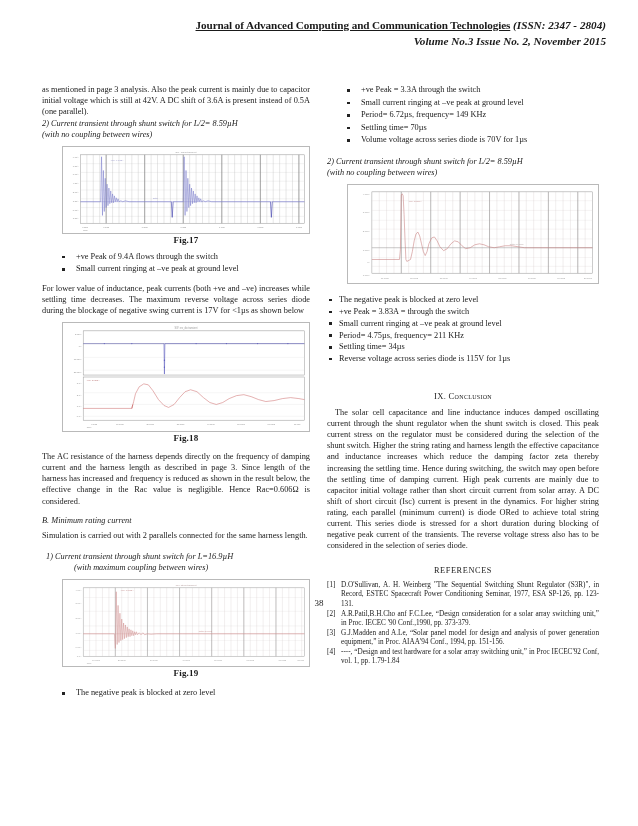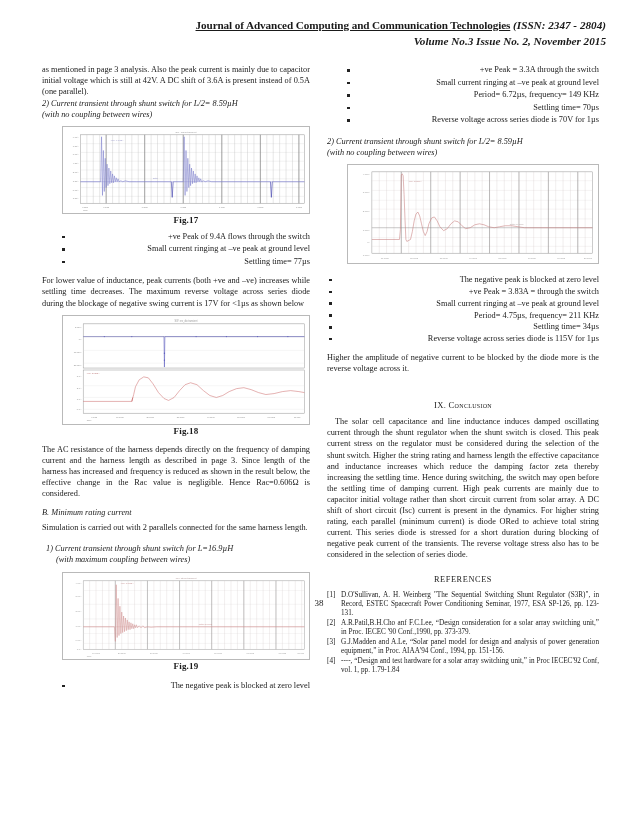--- a/index.html
+++ b/index.html
@@ -50,21 +50,21 @@
     font-size: 11.2px;
     font-style: italic;
     font-weight: bold;
     line-height: 15px;
     margin-top: 2px;
   }
 
   
   .col {
     position: absolute;
-    top: 64px;
+    top: 84px;
     width: 268px;
     font-size: 8.3px;
     line-height: 11.1px;
     text-align: justify;
   }
   .col-left  { left: 42px; }
   .col-right { left: 327px; width: 272px; }
 
   p {
     margin: 0 0 0 0;
@@ -93,21 +93,21 @@
   
   ul.bl {
     list-style: none;
     margin: 4px 0 4px 0;
     padding: 0;
   }
   ul.bl li {
     position: relative;
     padding-left: 34px;
     line-height: 12.6px;
-    text-align: right;
+    text-align: left;
   }
   ul.bl li::before {
     content: "";
     position: absolute;
     left: 20px;
     top: 5px;
     width: 2.6px;
     height: 2.6px;
     background: #222;
   }
@@ -255,21 +255,20 @@
           </g>
           <text x="22" y="86" font-size="2.3" fill="#8a8a8a" font-family="Liberation Sans, sans-serif">Time</text>
         </svg>
       </div>
       <div class="figcap">Fig.17</div>
     </div>
 
     <ul class="bl">
       <li>+ve Peak of 9.4A flows through the switch</li>
       <li>Small current ringing at –ve peak at  ground level</li>
-      <li>Settling time= 77µs</li>
     </ul>
 
     <p class="body spaced">For lower value of inductance, peak currents (both +ve and –ve) increases while settling time decreases. The maximum reverse voltage across series diode during the blockage of negative swing current is 17V for &lt;1µs as shown below</p>
 
     <div class="figure">
       <div class="plot-frame" style="height:110px;">
         <svg class="plot-svg" viewBox="0 0 268 110" preserveAspectRatio="none">
           <rect x="0" y="0" width="268" height="110" fill="#ffffff"></rect>
           <text x="134" y="6" font-size="2.6" fill="#9a9a9a" text-anchor="middle" font-family="Liberation Sans, sans-serif">SW_rev_dio transient</text>
 
@@ -328,21 +327,21 @@
       </div>
       <div class="figcap">Fig.18</div>
     </div>
 
     <p class="body spaced">The AC resistance of the harness depends directly on the frequency of damping current and the harness length as described in page 3. Since length of the harness has increased and frequency is reduced as shown in the result below, the effective change in the Rac value is negligible. Hence Rac=0.606Ω is considered.</p>
 
     <p class="subhead-alpha">B.  Minimum rating current</p>
     <p class="body">Simulation is carried out with 2 parallels connected for the same harness length.</p>
 
     <p class="indent-item" style="margin-top:10px;margin-left:18px;">1)  Current transient through shunt switch for L=16.9µH</p>
-    <p class="italic" style="margin-left:14px;">(with maximum coupling between wires)</p>
+    <p class="italic" style="margin-left:32px;">(with maximum coupling between wires)</p>
 
     <div class="figure">
       <div class="plot-frame" style="height:88px;">
         <svg class="plot-svg" viewBox="0 0 268 88" preserveAspectRatio="none">
           <rect x="0" y="0" width="268" height="88" fill="#ffffff"></rect>
           <text x="134" y="6" font-size="2.6" fill="#b5a0a0" text-anchor="middle" font-family="Liberation Sans, sans-serif">min_string transient</text>
           <g fill="#9a9a9a" font-size="2.4" font-family="Liberation Sans, sans-serif" text-anchor="end">
             <text x="20" y="11">4.00A</text>
               <text x="20" y="25">3.00A</text>
             <text x="20" y="40">2.00A</text>
@@ -386,21 +385,21 @@
     </ul>
   </div>
 
   <div class="col col-right">
 
     <ul class="bl" style="margin-top:0;">
       <li>+ve Peak = 3.3A through the switch</li>
       <li>Small current ringing at –ve peak at ground level</li>
       <li>Period= 6.72µs, frequency= 149 KHz</li>
       <li>Settling time= 70µs</li>
-      <li>Reverse voltage across series diode is 70V for 1µs</li>
+      <li>Volume voltage across series diode is 70V for 1µs</li>
     </ul>
 
     <p class="subhead-num" style="margin-top:9px;">2)  Current transient through shunt switch for L/2= 8.59µH</p>
     <p class="italic">(with no coupling between wires)</p>
 
     <div class="figure">
       <div class="plot-frame" style="height:100px;">
         <svg class="plot-svg" viewBox="0 0 272 100" preserveAspectRatio="none">
           <rect x="0" y="0" width="272" height="100" fill="#ffffff"></rect>
           <g fill="#9a9a9a" font-size="2.5" font-family="Liberation Sans, sans-serif" text-anchor="end">
@@ -442,21 +441,20 @@
 
     <ul class="bl tight" style="margin-top:10px;">
       <li>The negative peak is blocked at zero level</li>
       <li>+ve Peak = 3.83A = through the switch</li>
       <li>Small current ringing at –ve peak at ground level</li>
       <li>Period= 4.75µs, frequency= 211 KHz</li>
       <li>Settling time= 34µs</li>
       <li>Reverse voltage across series diode is 115V for 1µs</li>
     </ul>
 
-    <p class="body spaced">Higher the amplitude of negative current to be blocked by the diode more is the reverse voltage across it.</p>
 
     <div class="sec-title">IX.   Conclusion</div>
     <p class="body" style="text-indent:8px;">The solar cell capacitance and line inductance induces damped oscillating current through the shunt regulator when the shunt switch is closed. This peak current stress on the regulator must be considered during the selection of the shunt switch. Higher the string rating and harness length the effective capacitance and inductance increases which reduce the damping factor zeta thereby increasing the settling time. Hence during switching, the switch may open before the settling time of damping current. High peak currents are mainly due to capacitor initial voltage rather than short circuit current from solar array. A DC shift of short circuit (Isc) current is present in the dynamics. For higher string rating, each parallel (minimum current) is diode ORed to achieve total string current. This series diode is stressed for a short duration during blocking of negative peak current of the transients. The reverse voltage stress also has to be considered in the selection of series diode.</p>
 
     <div class="ref-title">REFERENCES</div>
     <ol class="refs">
       <li>
         <span class="rnum">[1]</span>
         <span>D.O'Sullivan, A. H. Weinberg "The Sequential Switching Shunt Regulator (S3R)", in Record, ESTEC Spacecraft Power Conditioning Seminar, 1977, ESA SP-126, pp. 123-131.</span>
       </li>

